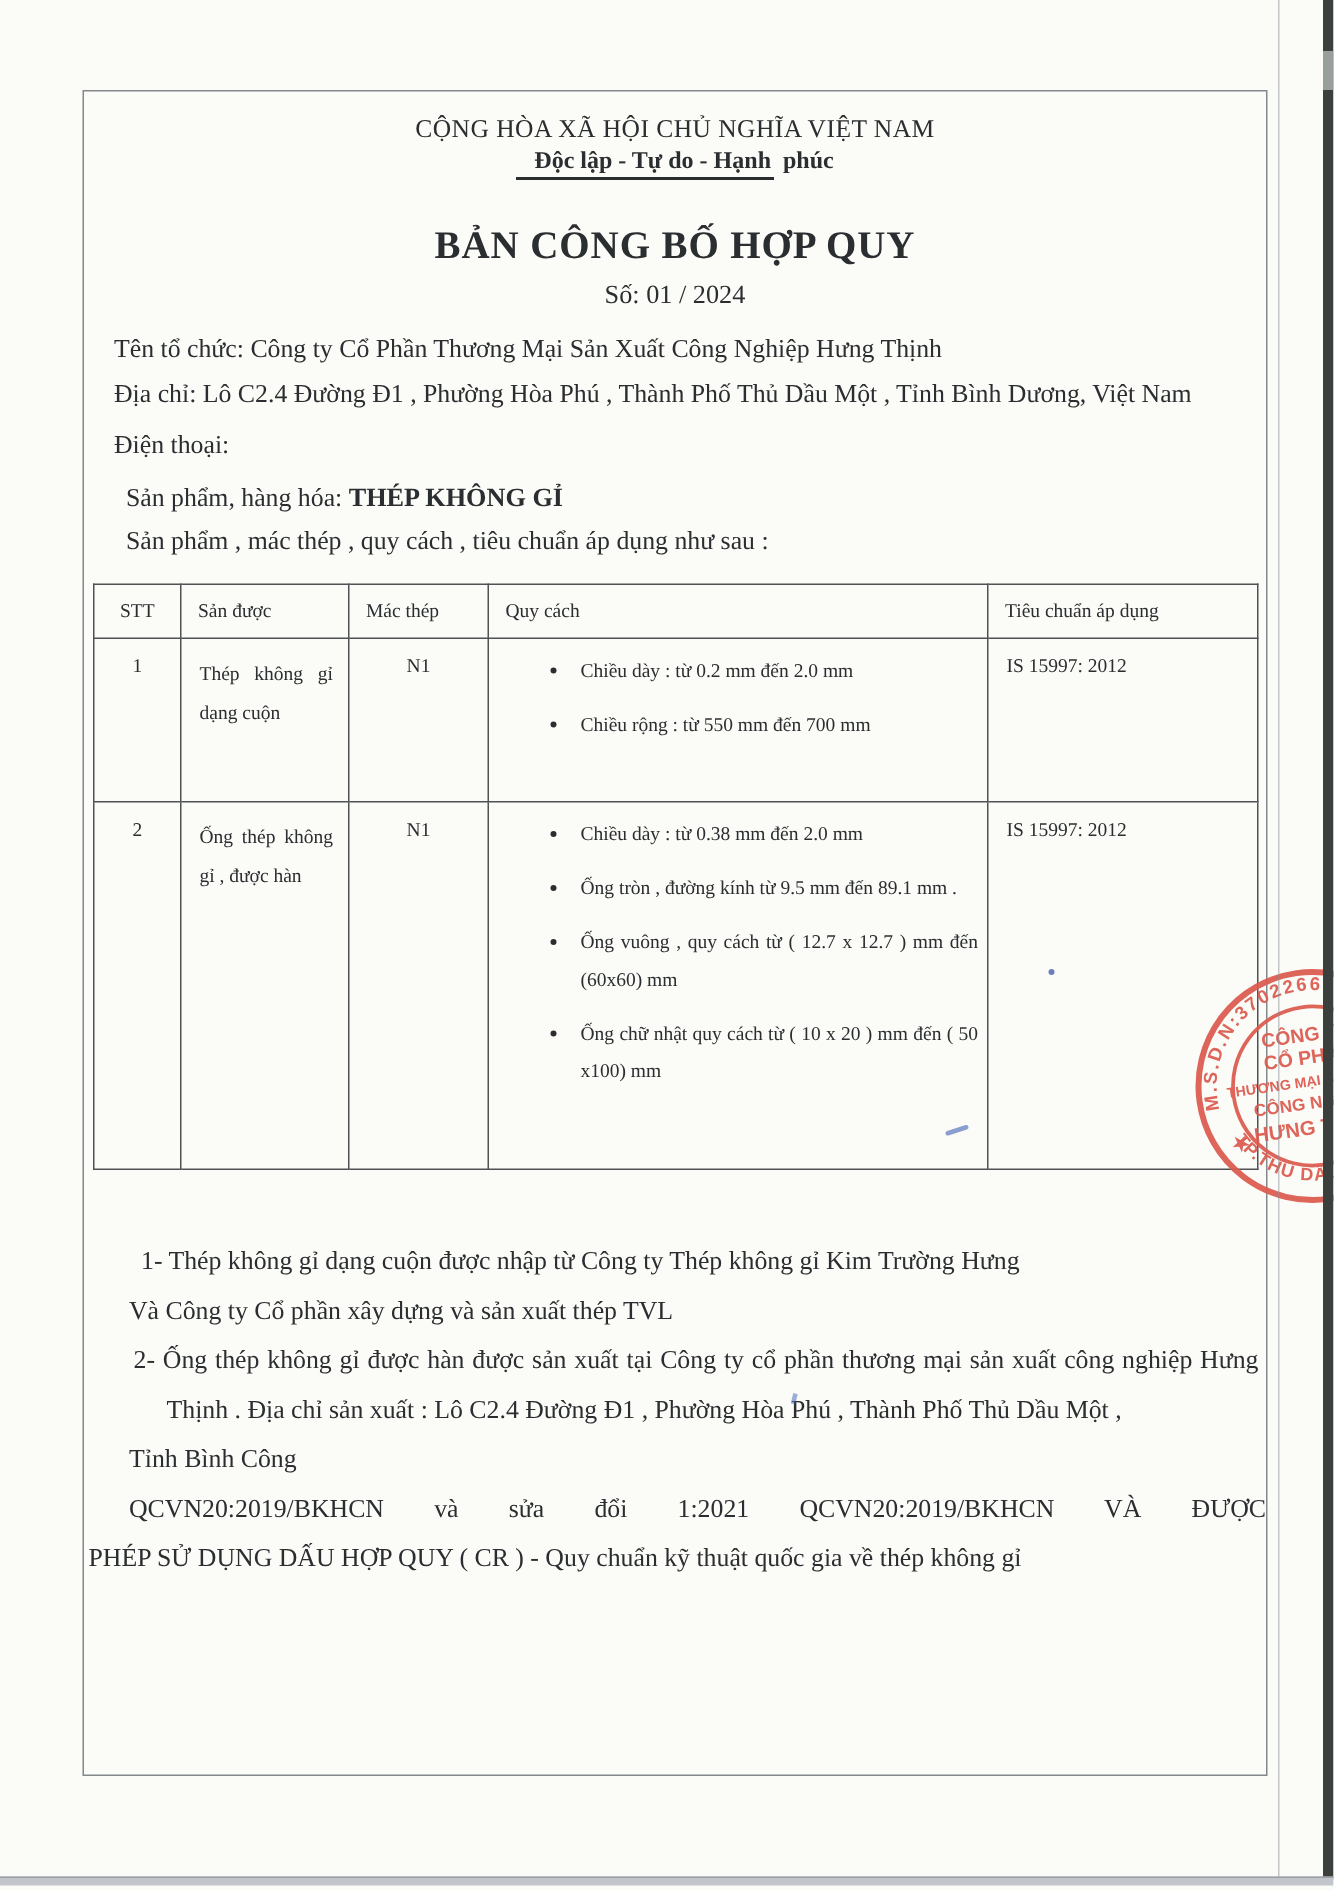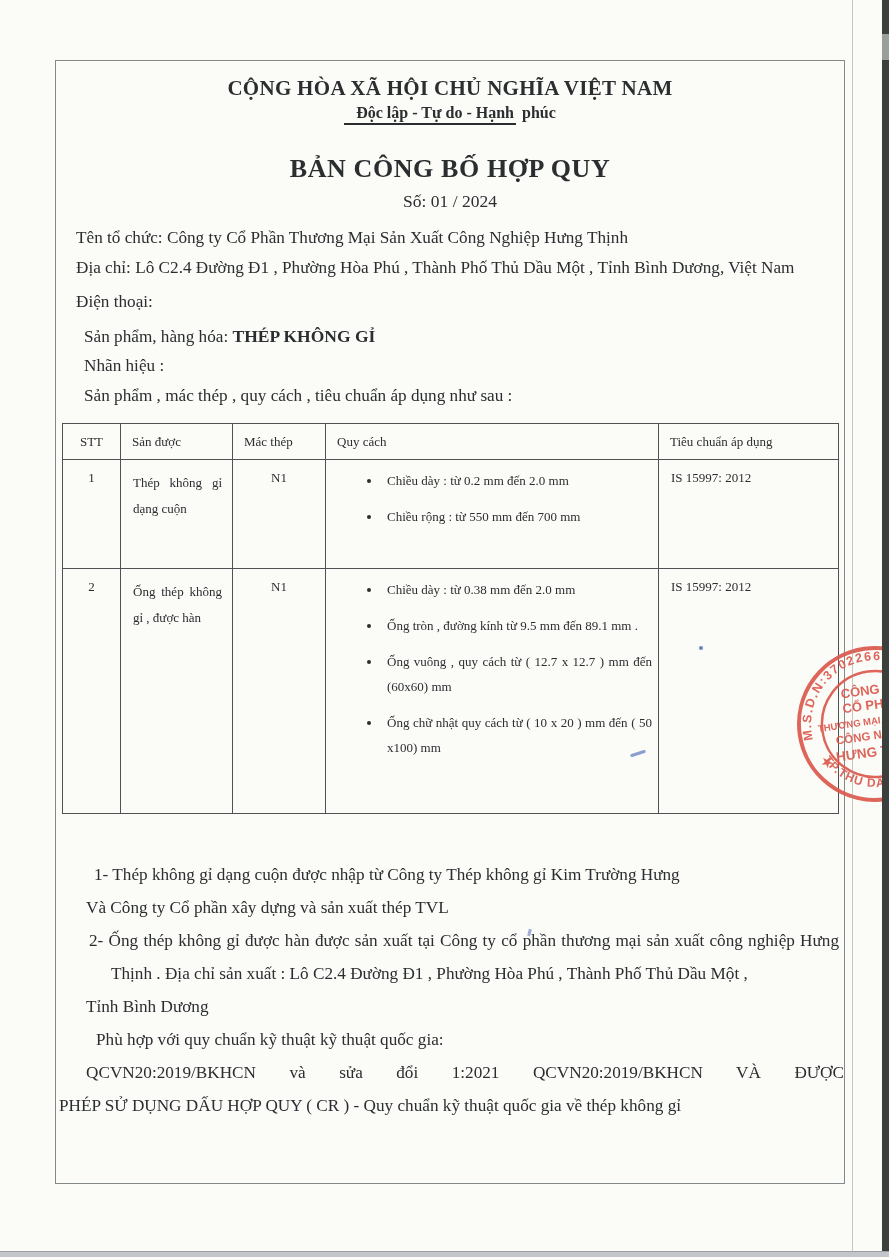--- a/index.html
+++ b/index.html
@@ -8,21 +8,21 @@
     background:#fbfbf8;color:#2b2e30;
     font-family:"Liberation Serif", serif;
   }
   .sheet{position:absolute;inset:0;}
   .frame{
     position:absolute;left:55px;top:60px;width:788px;height:1122px;
     border:1px solid #83888b;
   }
   
   .header{text-align:center;padding-top:15px;}
-  .national{font-size:21px;font-weight:bold;letter-spacing:.3px;}
+  .national{font-size:17px;font-weight:normal;letter-spacing:.3px;}
   .motto{margin-top:3px;font-size:16px;font-weight:bold;}
   .motto .u{display:inline-block;border-bottom:2px solid #2b2e30;padding:0 2px 1px 12px;}
   .motto .tail{margin-left:6px;}
   .doc-title{margin-top:29px;font-size:26px;font-weight:bold;letter-spacing:.6px;}
   .doc-no{margin-top:7px;font-size:17.5px;}
   
   .info{margin-top:11px;font-size:17.2px;line-height:29.5px;}
   .info p{margin:0 10px 0 20px;}
   .info p.indent{margin-left:28px;}
   .info p.gap-top{margin-top:5px;}
@@ -77,21 +77,20 @@
       <div class="motto"><span class="u">Độc lập - Tự do - Hạnh</span><span class="tail">phúc</span></div>
       <div class="doc-title">BẢN CÔNG BỐ HỢP QUY</div>
       <div class="doc-no">Số: 01 / 2024</div>
     </div>
 
     <div class="info">
       <p>Tên tổ chức: Công ty Cổ Phần Thương Mại Sản Xuất Công Nghiệp Hưng Thịnh</p>
       <p>Địa chỉ: Lô C2.4 Đường Đ1 , Phường Hòa Phú , Thành Phố Thủ Dầu Một , Tỉnh Bình Dương, Việt Nam</p>
       <p class="gap-top">Điện thoại:</p>
       <p class="indent gap-top product-line"><span>Sản phẩm, hàng hóa:</span> <b>THÉP KHÔNG GỈ</b></p>
-      <p class="indent">Nhãn hiệu :</p>
       <p class="indent">Sản phẩm , mác thép , quy cách , tiêu chuẩn áp dụng như sau :</p>
     </div>
 
     <table>
       <colgroup>
         <col style="width:58px">
           <col style="width:112px">
           <col style="width:93px">
           <col style="width:333px">
           <col style="width:180px">
@@ -132,22 +131,21 @@
           </td>
           <td class="c-std">IS 15997: 2012</td>
         </tr>
       </tbody>
     </table>
 
     <div class="notes">
       <div class="n1a">1- Thép không gỉ dạng cuộn được nhập từ Công ty Thép không gỉ Kim Trường Hưng</div>
       <div class="n1b">Và Công ty Cổ phần xây dựng và sản xuất thép TVL</div>
       <div class="n2">2- Ống thép không gỉ được hàn được sản xuất tại Công ty cổ phần thương mại sản xuất công nghiệp Hưng Thịnh . Địa chỉ sản xuất : Lô C2.4 Đường Đ1 , Phường Hòa Phú , Thành Phố Thủ Dầu Một ,</div>
-      <div class="prov">Tỉnh Bình Dương</div>
-      <div class="confintro">Phù hợp với quy chuẩn kỹ thuật kỹ thuật quốc gia:</div>
+      <div class="prov">Tỉnh Bình Công</div>
       <div class="conf1">QCVN20:2019/BKHCN và sửa đổi 1:2021 QCVN20:2019/BKHCN VÀ ĐƯỢC</div>
       <div class="conf2">PHÉP SỬ DỤNG DẤU HỢP QUY ( CR ) -  Quy chuẩn kỹ thuật quốc gia về thép không gỉ</div>
     </div>
 
   </div>
 
   <svg class="stamp" viewBox="0 0 182 182" xmlns="http://www.w3.org/2000/svg">
     <circle cx="91" cy="91" r="76" fill="none" stroke="#dc5a4e" stroke-width="4"></circle>
     <circle cx="91" cy="91" r="53" fill="none" stroke="#dc5a4e" stroke-width="2.5"></circle>
     <defs>

